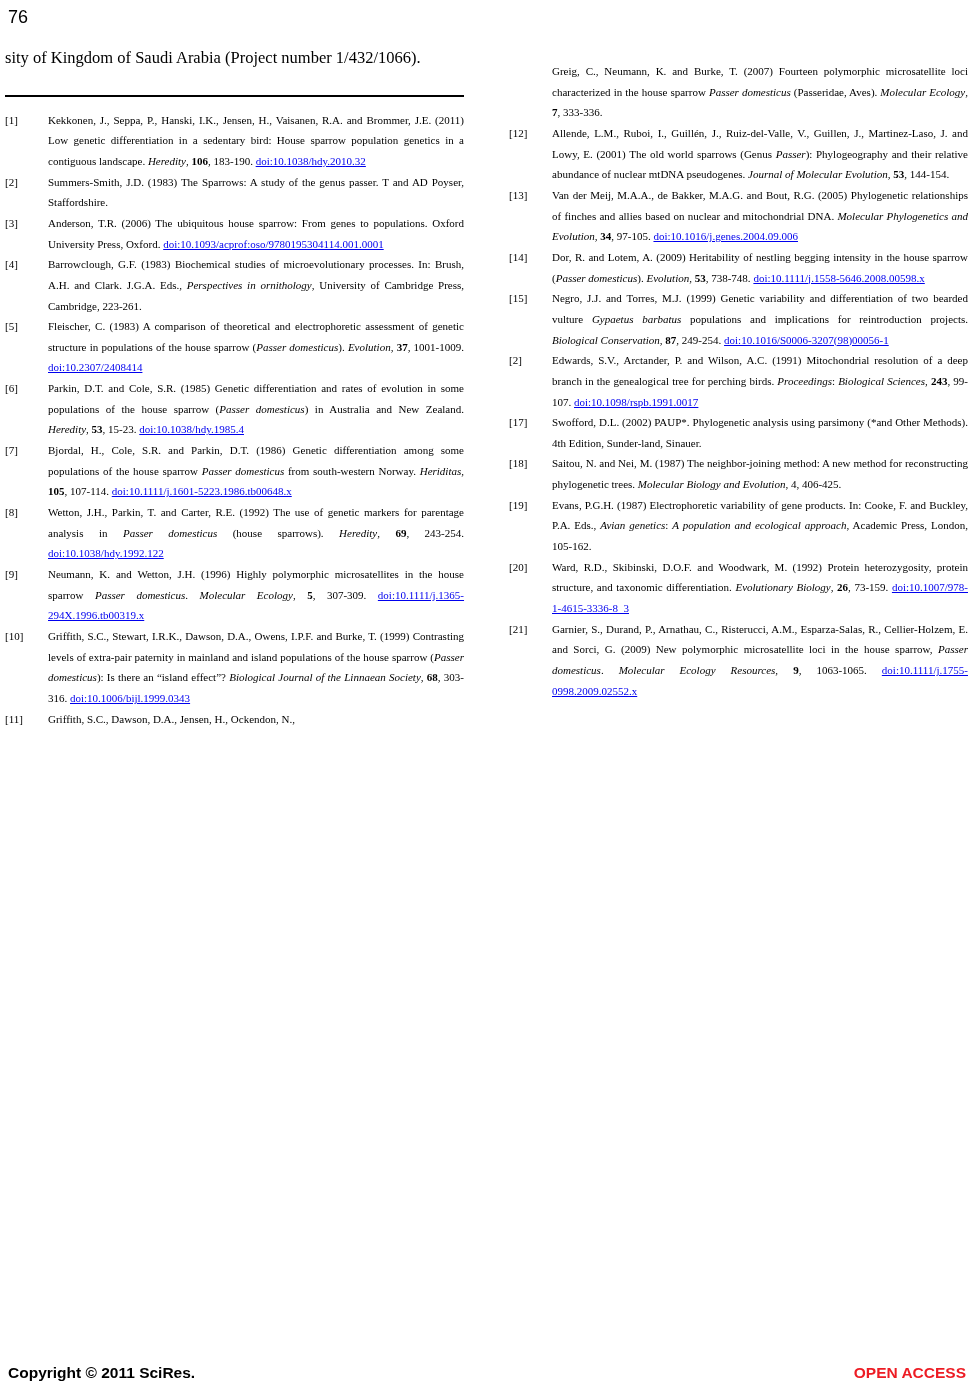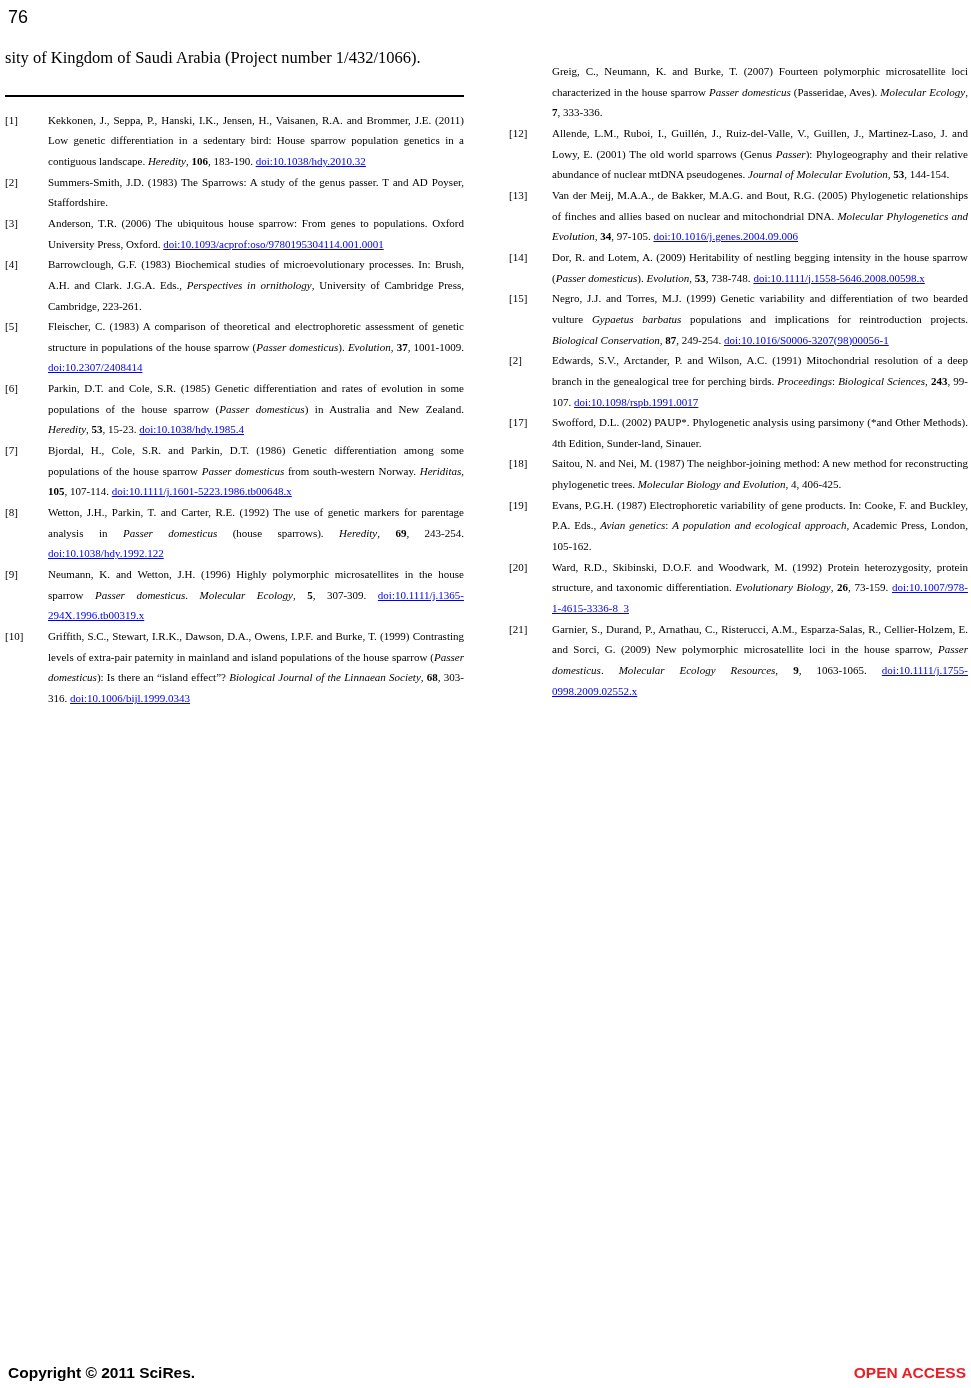--- a/index.html
+++ b/index.html
@@ -127,20 +127,24 @@
             <span class="ref-body"><span>Wetton, J.H., Parkin, T. and Carter, R.E. (1992) The use of genetic markers for parentage analysis in </span><span class="it">Passer domesticus</span><span> (house sparrows). </span><span class="it">Heredity</span><span>, </span><span class="bd">69</span><span>, 243-254. </span><a class="doi" href="#">doi:10.1038/hdy.1992.122</a></span>
           </div>
           <div class="ref">
             <span class="ref-num">[9]</span>
             <span class="ref-body"><span>Neumann, K. and Wetton, J.H. (1996) Highly polymorphic microsatellites in the house sparrow </span><span class="it">Passer domesticus</span><span>. </span><span class="it">Molecular Ecology</span><span>, </span><span class="bd">5</span><span>, 307-309. </span><a class="doi" href="#">doi:10.1111/j.1365-294X.1996.tb00319.x</a></span>
           </div>
           <div class="ref">
             <span class="ref-num">[10]</span>
             <span class="ref-body"><span>Griffith, S.C., Stewart, I.R.K., Dawson, D.A., Owens, I.P.F. and Burke, T. (1999) Contrasting levels of extra-pair paternity in mainland and island populations of the house sparrow (</span><span class="it">Passer domesticus</span><span>): Is there an “island effect”? </span><span class="it">Biological Journal of the Linnaean Society</span><span>, </span><span class="bd">68</span><span>, 303-316. </span><a class="doi" href="#">doi:10.1006/bijl.1999.0343</a></span>
           </div>
+          <div class="ref">
+            <span class="ref-num">[11]</span>
+            <span class="ref-body"><span>Griffith, S.C., Dawson, D.A., Jensen, H., Ockendon, N.,</span></span>
+          </div>
         </div>
     </section>
     <section class="col">
       <div class="ref-list" id="refs-right">
           <div class="ref">
             <span class="ref-num"></span>
             <span class="ref-body"><span>Greig, C., Neumann, K. and Burke, T. (2007) Fourteen polymorphic microsatellite loci characterized in the house sparrow </span><span class="it">Passer domesticus</span><span> (Passeridae, Aves). </span><span class="it">Molecular Ecology</span><span>, </span><span class="bd">7</span><span>, 333-336.</span></span>
           </div>
           <div class="ref">
             <span class="ref-num">[12]</span>

